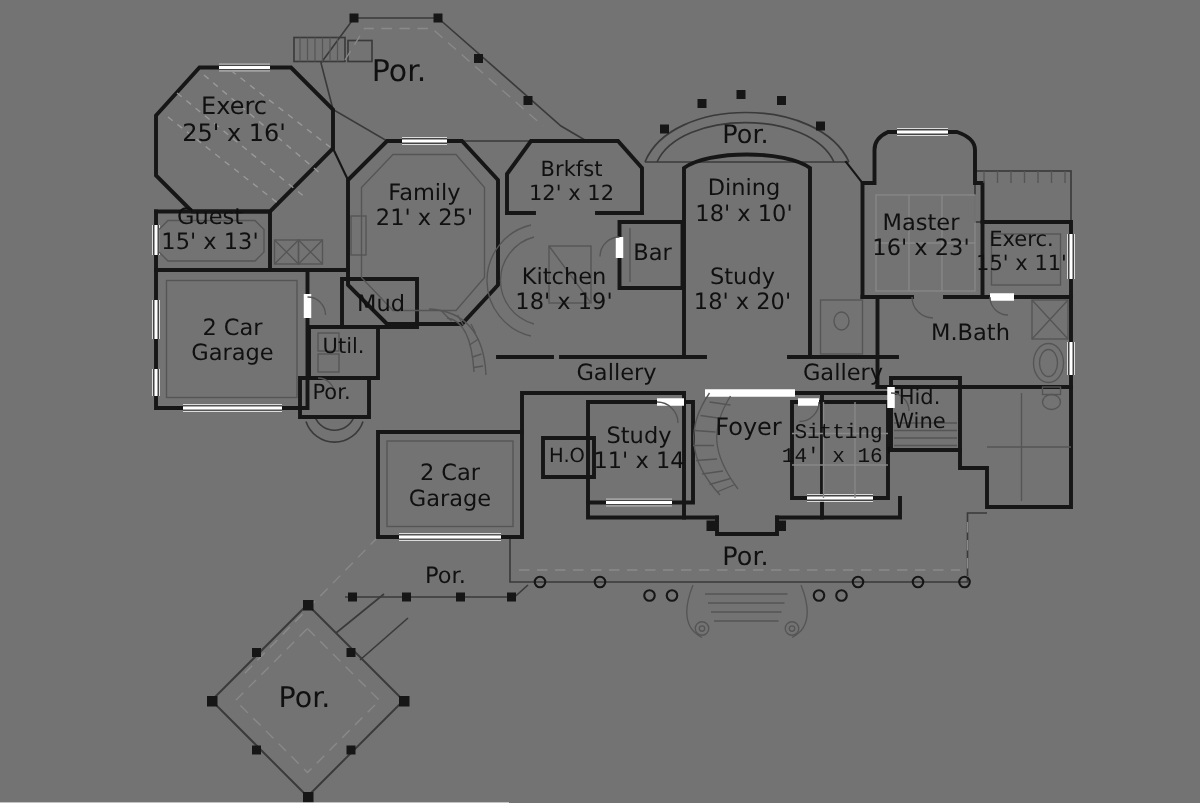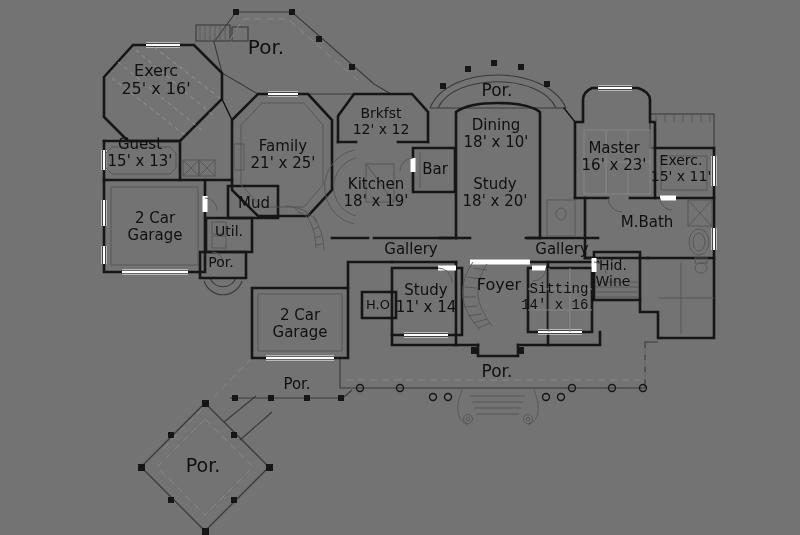--- a/index.html
+++ b/index.html
@@ -266,21 +266,21 @@
       </div>
       <div class="room-label" style="left: 254px; top: 203px; font-size: 15px; color: rgb(16, 16, 16);">
         <span class="ln">Mud</span>
       </div>
       <div class="room-label" style="left: 229px; top: 232px; font-size: 14px; color: rgb(16, 16, 16);">
         <span class="ln">Util.</span>
       </div>
       <div class="room-label" style="left: 221px; top: 263px; font-size: 14px; color: rgb(16, 16, 16);">
         <span class="ln">Por.</span>
       </div>
-      <div class="room-label" style="left: 283px; top: 137px; font-size: 15px; color: rgb(16, 16, 16); margin-top: 18px;">
+      <div class="room-label" style="left: 283px; top: 137px; font-size: 15px; color: rgb(16, 16, 16);">
         <span class="ln">Family</span>
         <span class="ln">21' x 25'</span>
       </div>
       <div class="room-label" style="left: 381px; top: 122px; font-size: 14px; color: rgb(16, 16, 16);">
         <span class="ln">Brkfst</span>
         <span class="ln">12' x 12</span>
       </div>
       <div class="room-label" style="left: 376px; top: 193px; font-size: 15px; color: rgb(16, 16, 16);">
         <span class="ln">Kitchen</span>
         <span class="ln">18' x 19'</span>

